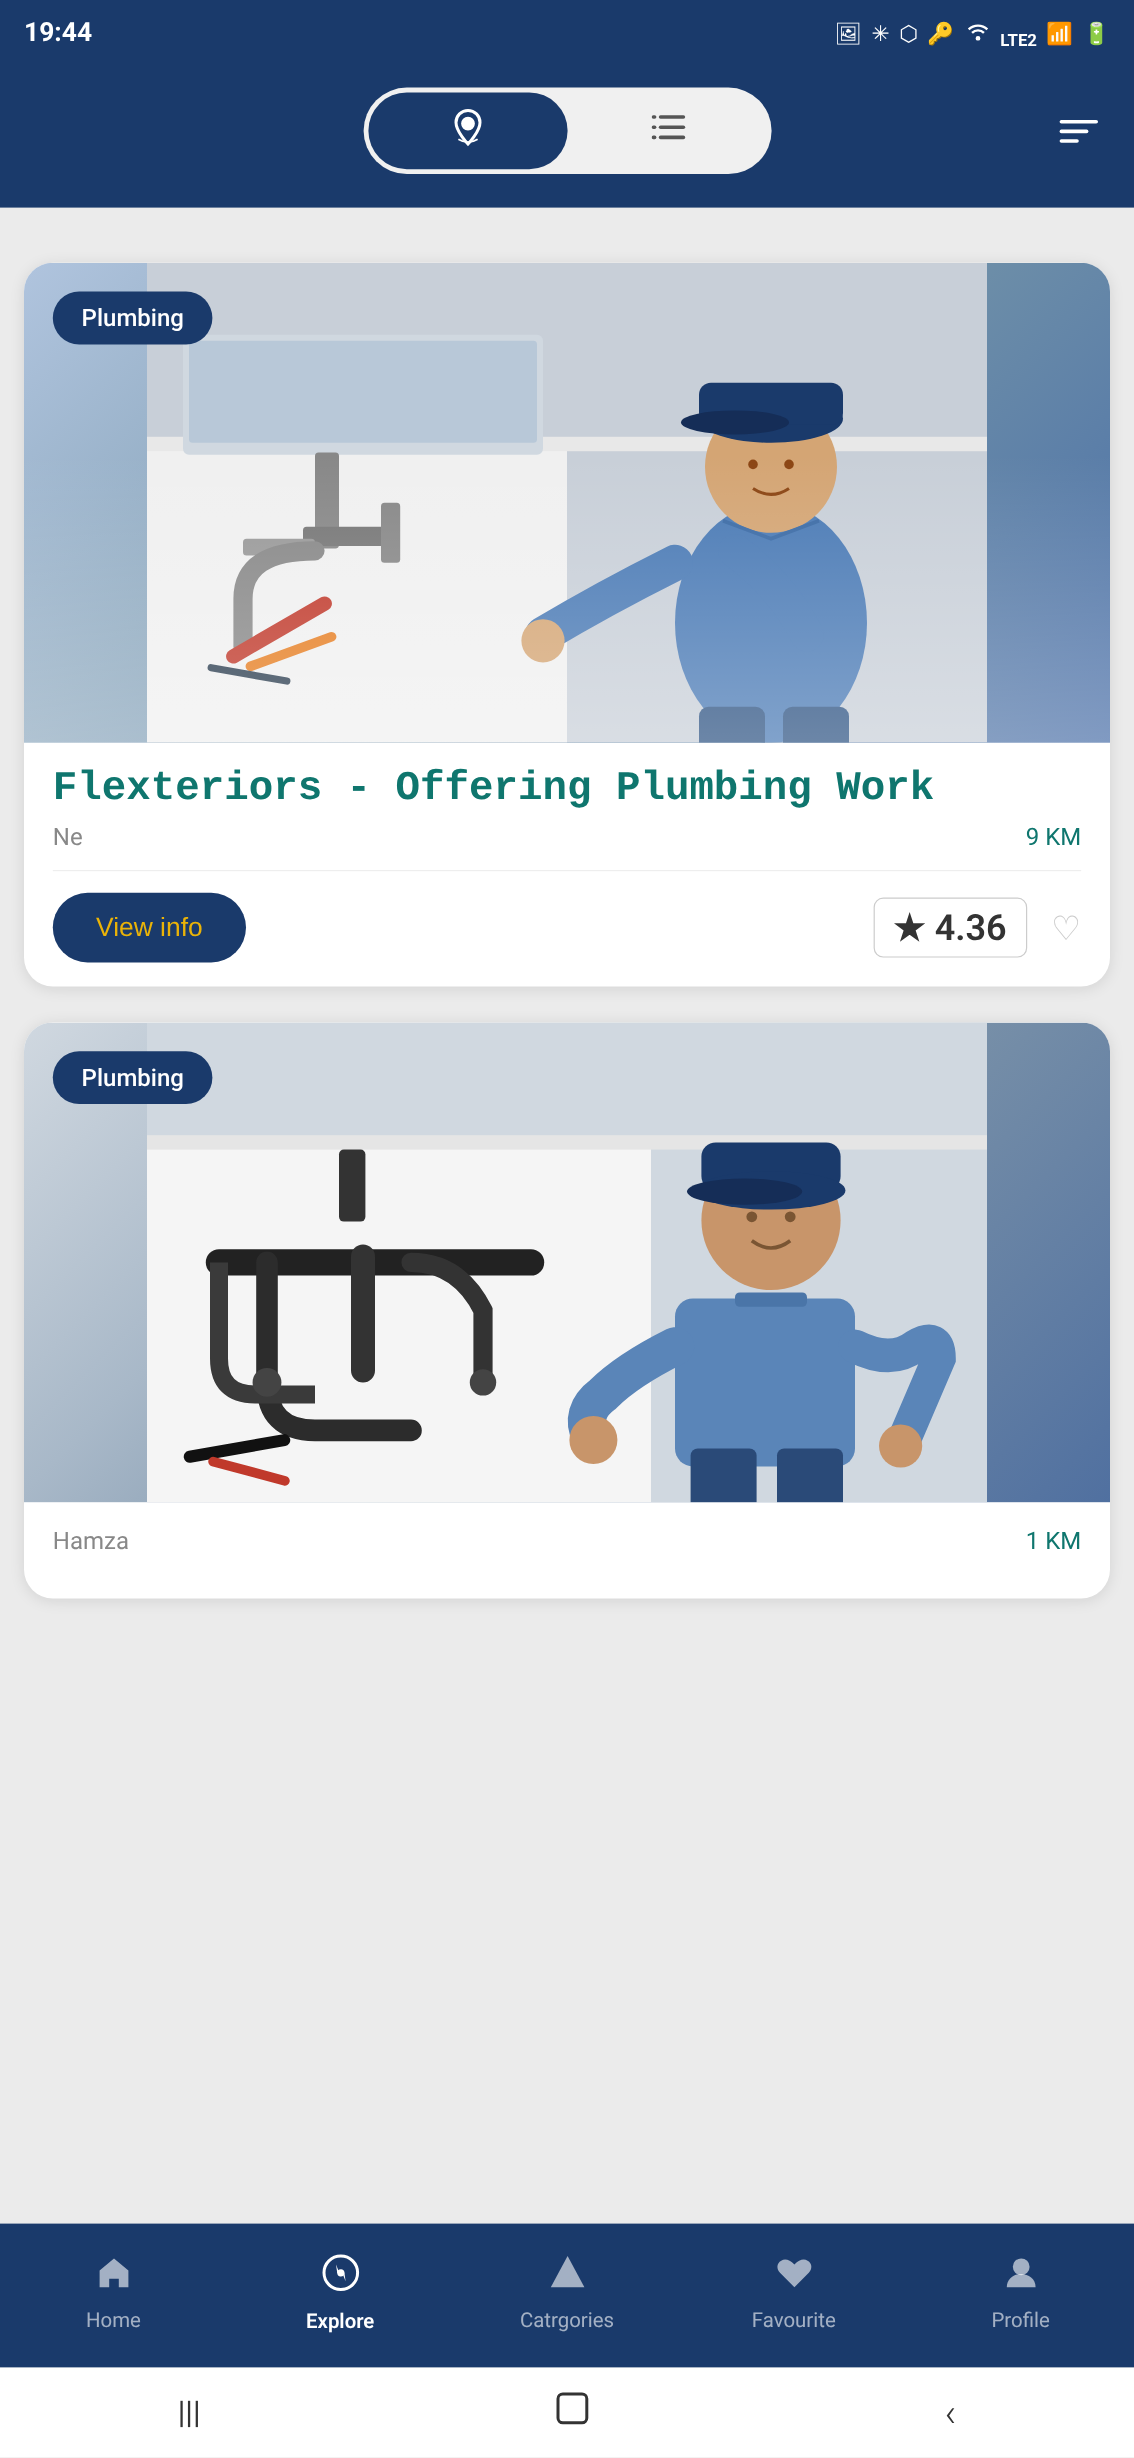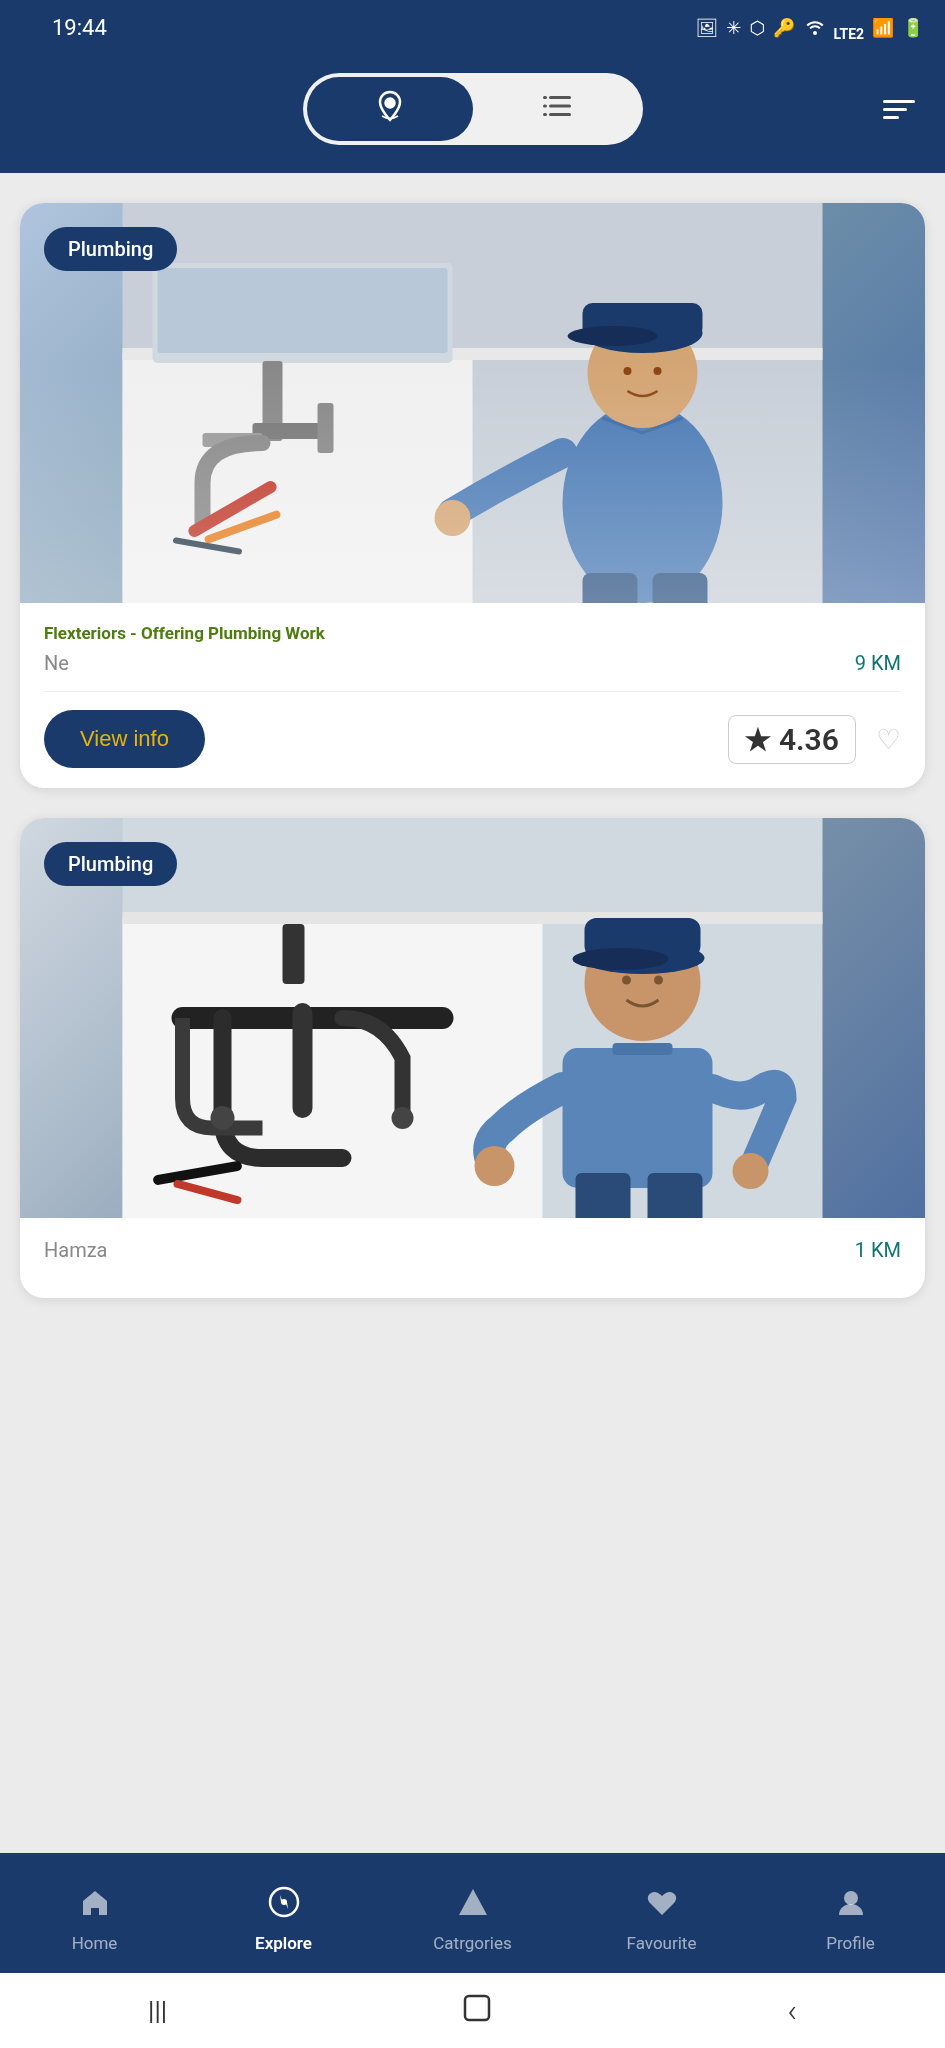--- a/index.html
+++ b/index.html
@@ -25,22 +25,21 @@
       display: flex;
       justify-content: space-between;
       align-items: center;
       padding: 8px 20px;
       height: 55px;
     }
 
     .status-time {
       color: white;
       font-size: 22px;
-      font-weight: 400;
-      margin-left: 32px;
+      font-weight: 700;
     }
 
     .status-icons {
       display: flex;
       align-items: center;
       gap: 8px;
     }
 
     .status-icon {
       color: white;
@@ -119,21 +118,21 @@
       width: 24px;
     }
 
     .filter-line:nth-child(3) {
       width: 16px;
     }
 
     
     .content {
       flex: 1;
-      padding: 30px 20px;
+      padding: 46px 20px;
       background: #ebebeb;
       display: flex;
       flex-direction: column;
       gap: 30px;
     }
 
     
     .card {
       background: white;
       border-radius: 24px;
@@ -185,24 +184,25 @@
       font-weight: 500;
       z-index: 2;
     }
 
     
     .card-body {
       padding: 20px 24px;
     }
 
     .card-title {
-      font-size: 17px;
+      font-size: 34px;
       font-weight: 700;
-      color: #4d7c0f;
+      color: #0f766e;
       margin-bottom: 8px;
+      font-family: Liberation Mono, monospace;
     }
 
     .card-subtitle-row {
       display: flex;
       justify-content: space-between;
       align-items: center;
       margin-bottom: 16px;
     }
 
     .card-subtitle {
@@ -267,21 +267,21 @@
     .plumber-scene {
       width: 100%;
       height: 100%;
     }
 
     
     .bottom-nav {
       background: #1a3a6b;
       display: flex;
       justify-content: space-around;
-      align-items: flex-end;
+      align-items: center;
       padding: 16px 0 20px;
       height: 120px;
     }
 
     .nav-item {
       display: flex;
       flex-direction: column;
       align-items: center;
       gap: 6px;
       cursor: pointer;

